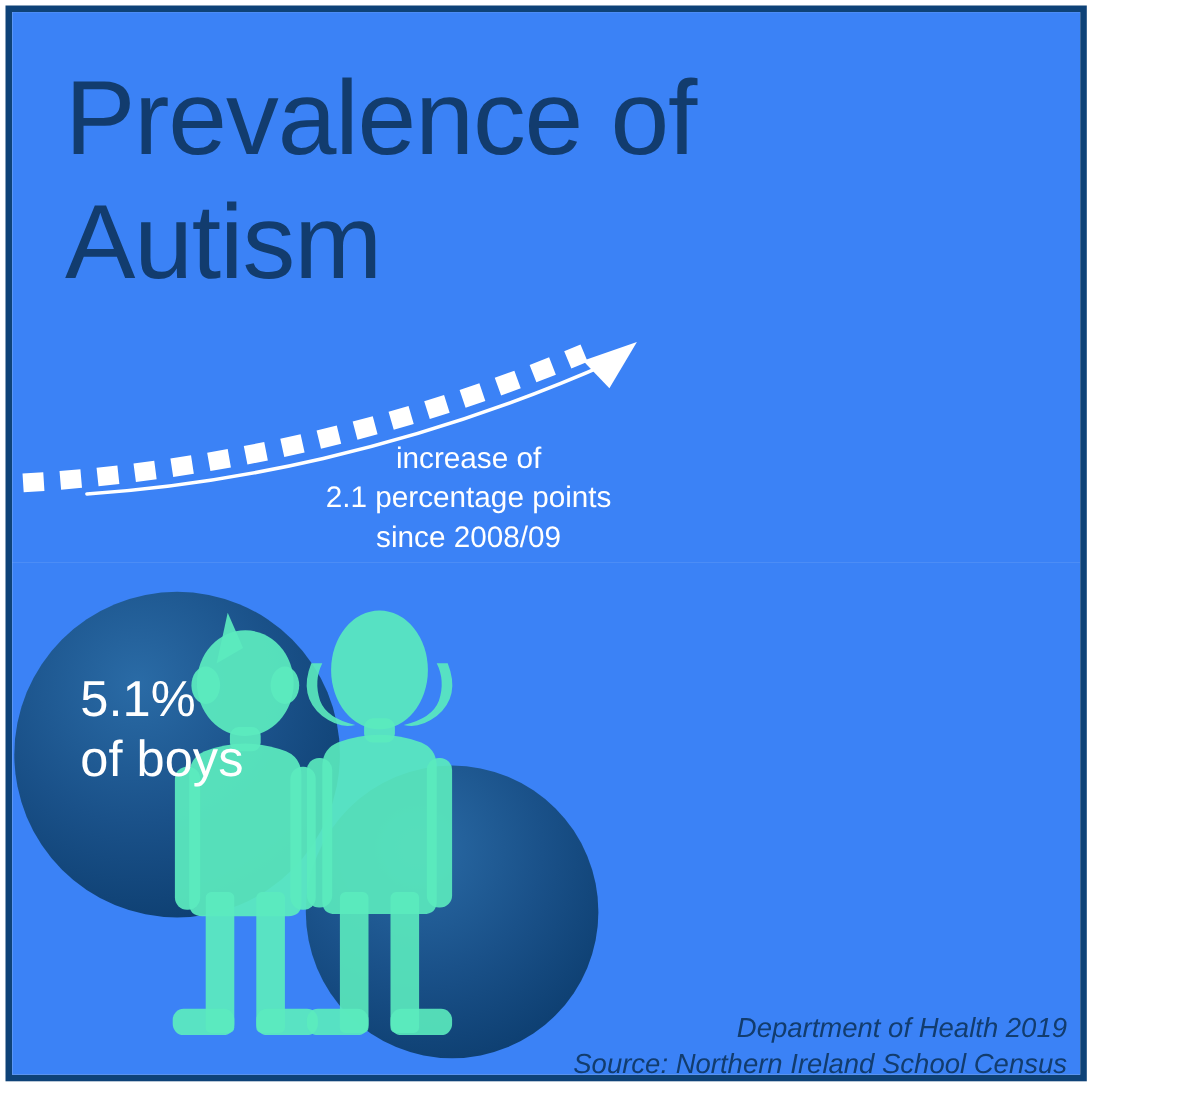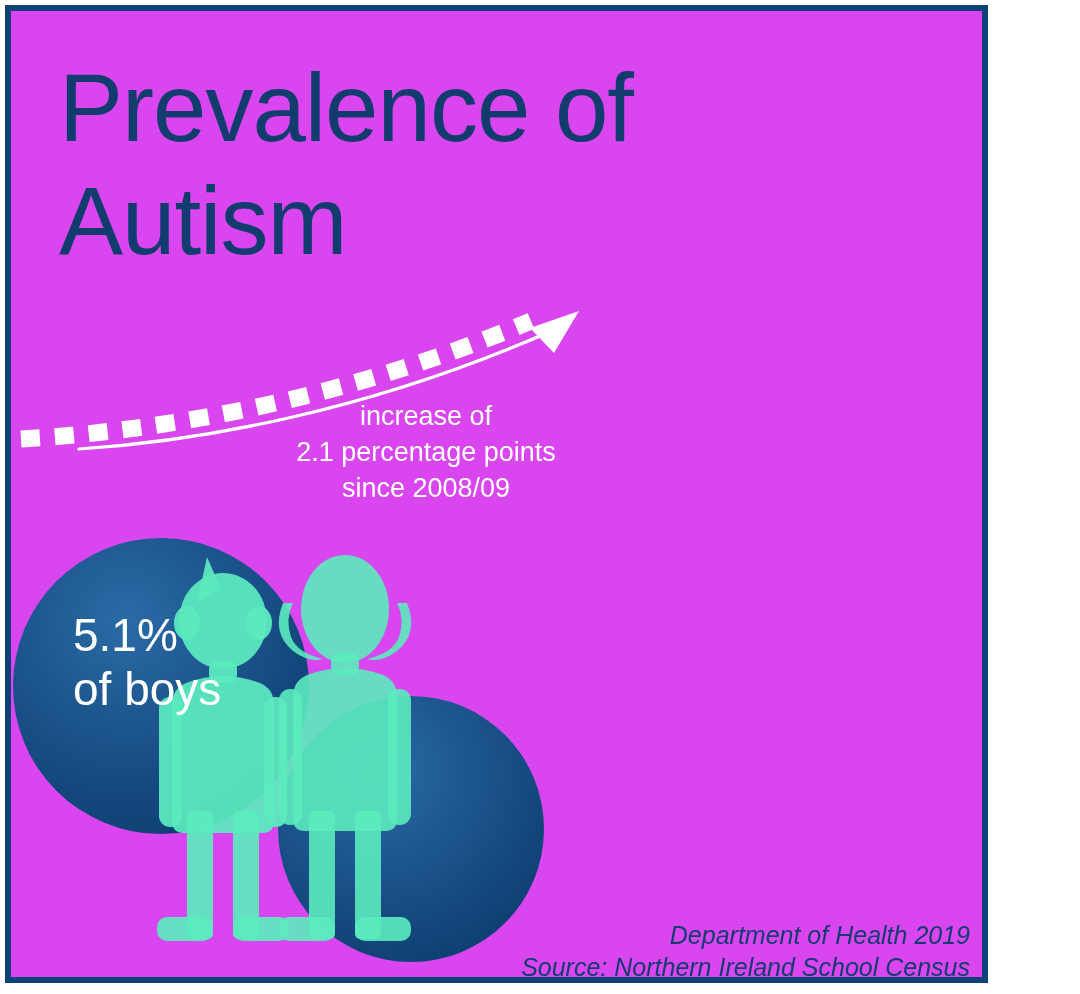--- a/index.html
+++ b/index.html
@@ -22,21 +22,21 @@
     border:6px solid #0E4277;
     box-sizing:border-box;
     background:#ffffff;
     overflow:hidden;
   }
   
   #header-panel{
     position:absolute;
     left:0;top:0;
     width:100%;height:500px;
-    background:#d946ef;
+    background:#3b82f6;
     overflow:hidden;
   }
   #title{
     position:absolute;
     left:48px;top:40px;
     width:620px;
     color:#123C6E;
     font-size:96px;
     line-height:1.18;
     font-weight:400;
@@ -79,21 +79,21 @@
     margin-top:14px;
     font-size:40px;
     line-height:1.38;
     white-space:pre-line;
   }
   
   #body-panel{
     position:absolute;
     left:0;top:500px;
     width:100%;height:478px;
-    background:#d946ef;
+    background:#3b82f6;
     overflow:hidden;
   }
   
   #people{
     position:absolute;
     left:0;top:0;
     width:570px;height:478px;
   }
   .bubble-label{
     position:absolute;

